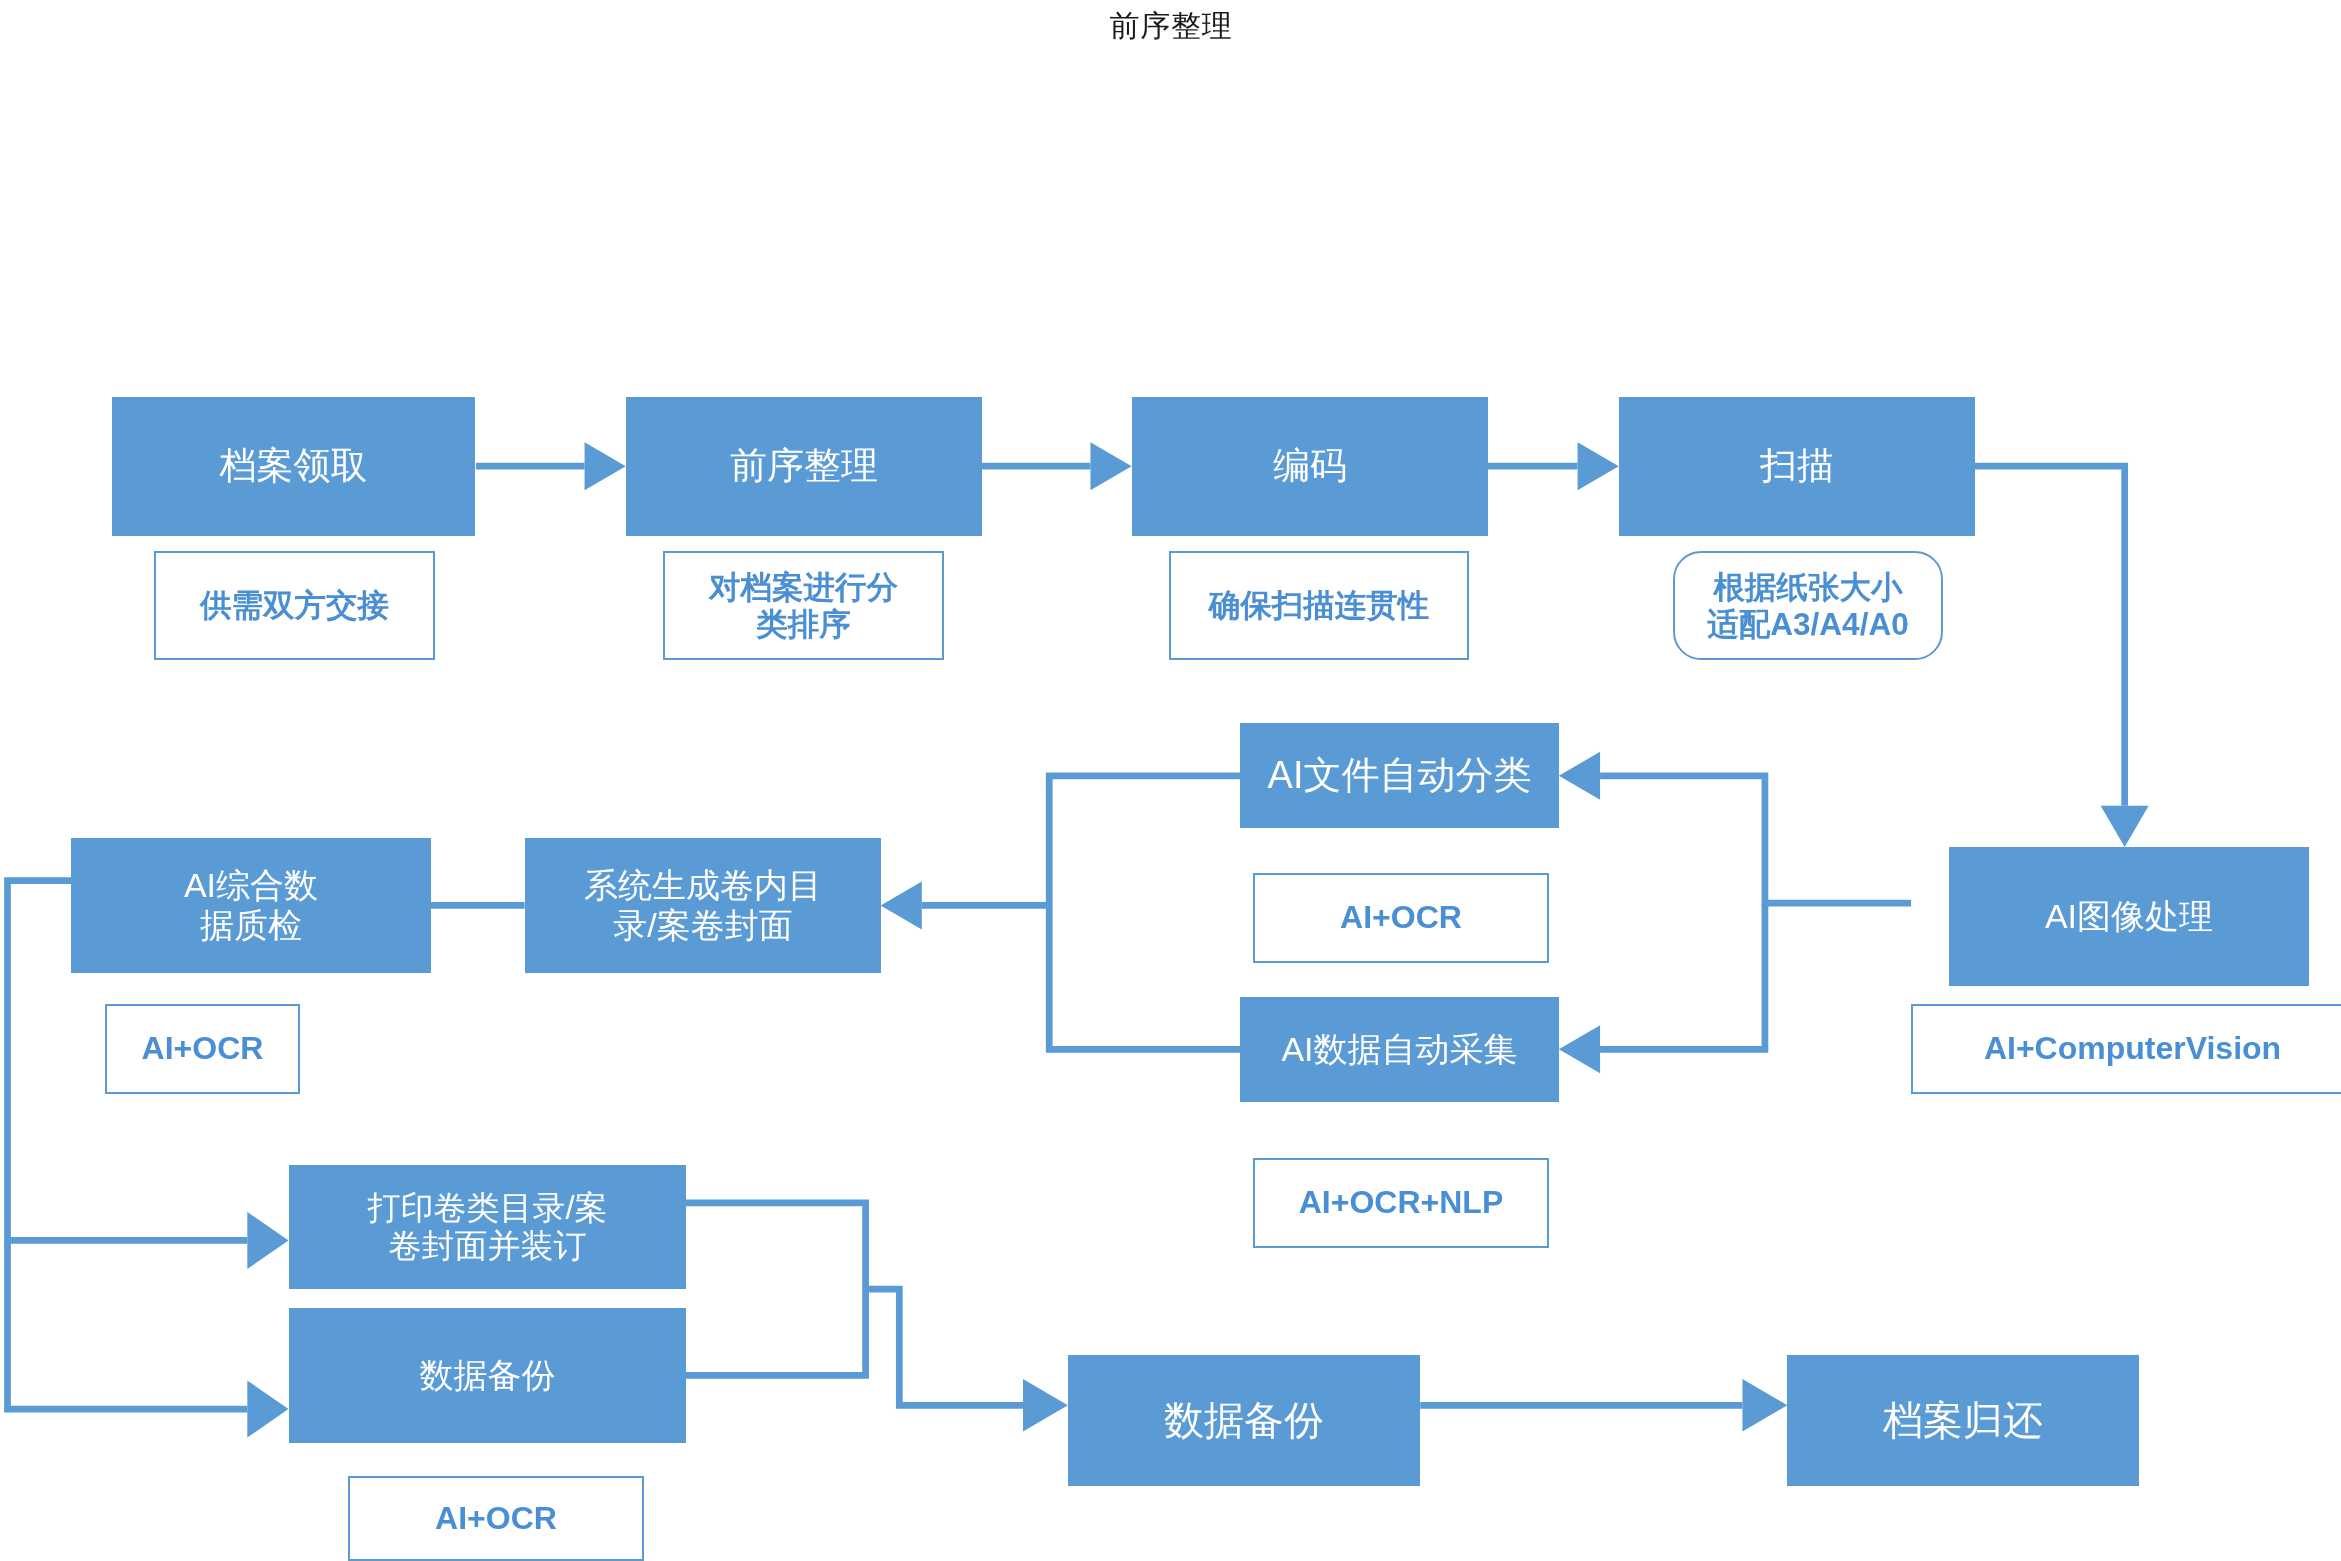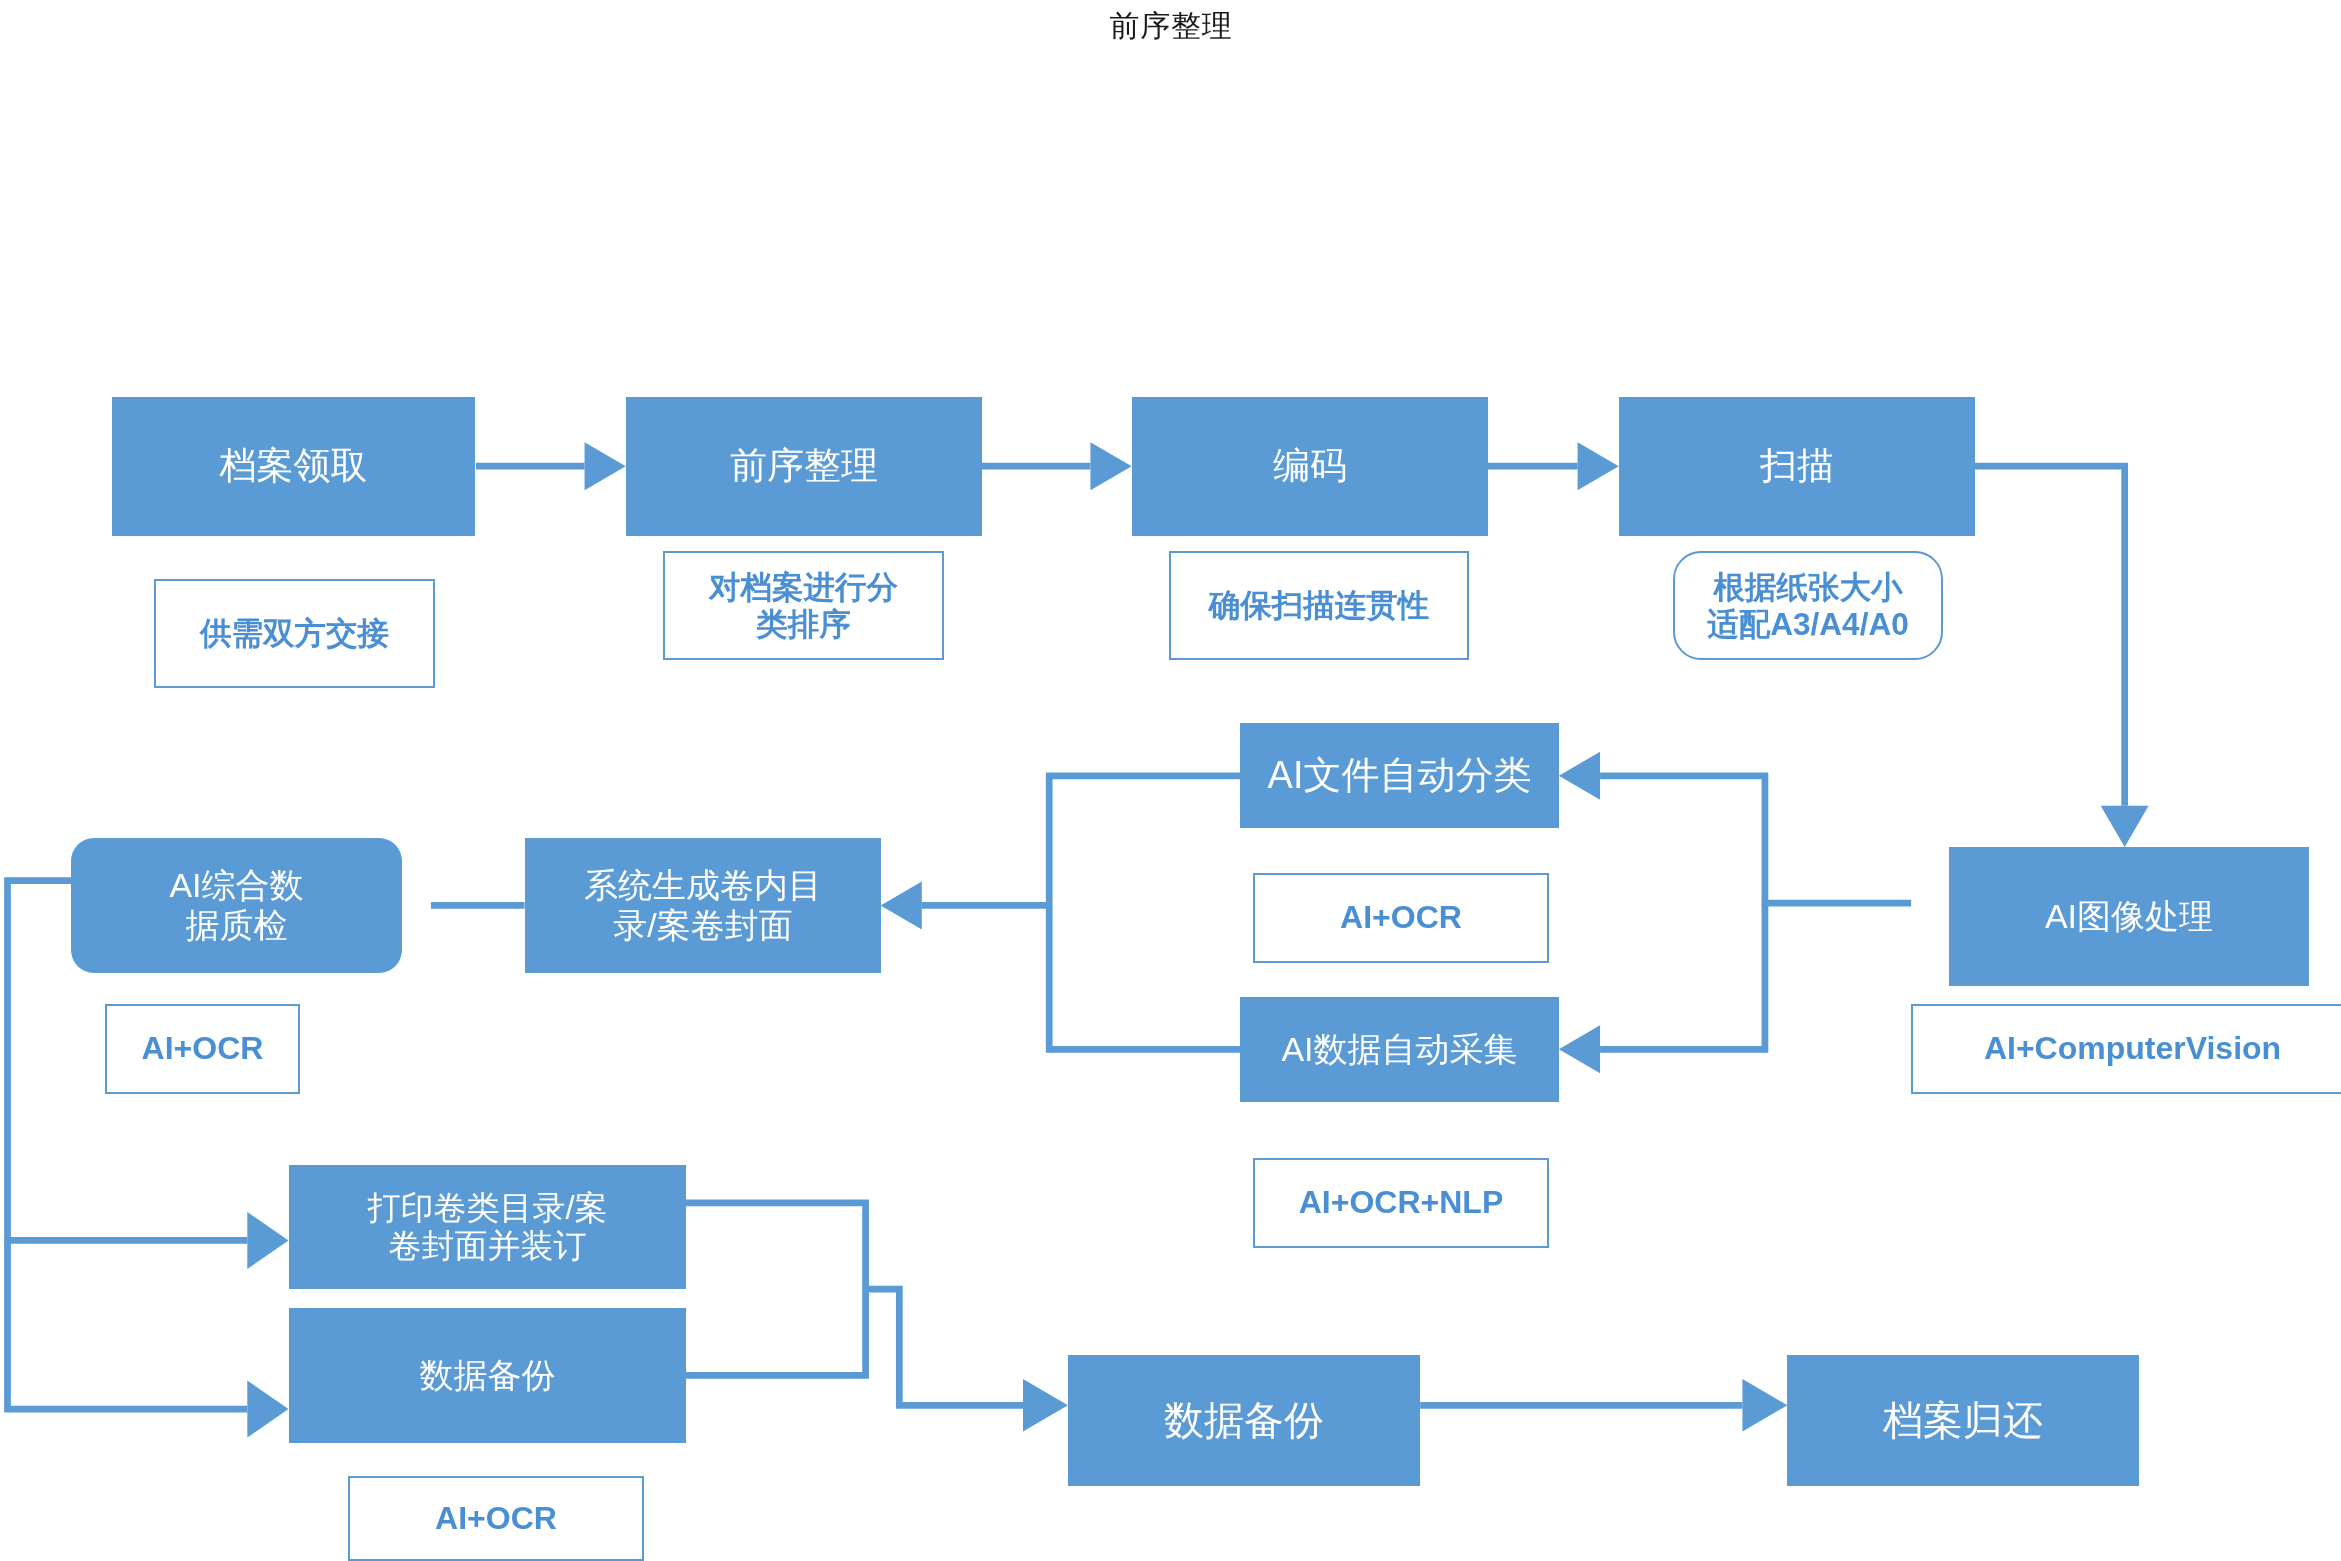--- a/index.html
+++ b/index.html
@@ -87,21 +87,21 @@
       <polygon class="head" points="1365,1840 1425,1875 1365,1910"></polygon>
     </g>
 
     <g>
       <path class="wire" d="M1895,1875 L2325,1875"></path>
       <polygon class="head" points="2325,1840 2385,1875 2325,1910"></polygon>
     </g>
   </svg>
 
   <div class="node" style="left:112px;top:397px;width:363px;height:139px;font-size:37px;">档案领取</div>
-  <div class="note" style="left:154px;top:551px;width:281px;height:109px;font-size:31.5px;margin-top:28px;">供需双方交接</div>
+  <div class="note" style="left:154px;top:551px;width:281px;height:109px;font-size:31.5px;">供需双方交接</div>
 
   <div class="node" style="left:626px;top:397px;width:356px;height:139px;font-size:37px;">前序整理</div>
   <div class="note" style="left:663px;top:551px;width:281px;height:109px;font-size:31.5px;">对档案进行分
 类排序</div>
 
   <div class="node" style="left:1132px;top:397px;width:356px;height:139px;font-size:37px;">编码</div>
   <div class="note" style="left:1169px;top:551px;width:300px;height:109px;font-size:31.5px;">确保扫描连贯性</div>
 
   <div class="node" style="left:1619px;top:397px;width:356px;height:139px;font-size:37px;">扫描</div>
   <div class="note overflow" style="left:1673px;top:551px;width:270px;height:109px;font-size:31.5px;">根据纸张大小
@@ -112,21 +112,21 @@
 
   <div class="node" style="left:1240px;top:723px;width:319px;height:105px;font-size:38px;">AI文件自动分类</div>
   <div class="note" style="left:1253px;top:873px;width:296px;height:90px;font-size:32px;">AI+OCR</div>
 
   <div class="node" style="left:1240px;top:997px;width:319px;height:105px;font-size:34px;">AI数据自动采集</div>
   <div class="note" style="left:1253px;top:1158px;width:296px;height:90px;font-size:32px;">AI+OCR+NLP</div>
 
   <div class="node" style="left:525px;top:838px;width:356px;height:135px;font-size:34px;">系统生成卷内目
 录/案卷封面</div>
 
-  <div class="node" style="left:71px;top:838px;width:331px;height:135px;font-size:34px;border-radius:23px;">AI综合数
+  <div class="node" style="left:71px;top:838px;width:360px;height:135px;font-size:34px;">AI综合数
 据质检</div>
   <div class="note" style="left:105px;top:1004px;width:195px;height:90px;font-size:32px;">AI+OCR</div>
 
   <div class="node" style="left:289px;top:1165px;width:397px;height:124px;font-size:33px;">打印卷类目录/案
 卷封面并装订</div>
 
   <div class="node" style="left:289px;top:1308px;width:397px;height:135px;font-size:34px;">数据备份</div>
   <div class="note" style="left:348px;top:1476px;width:296px;height:85px;font-size:32px;">AI+OCR</div>
 
   <div class="node" style="left:1787px;top:1355px;width:352px;height:131px;font-size:40px;">档案归还</div>

